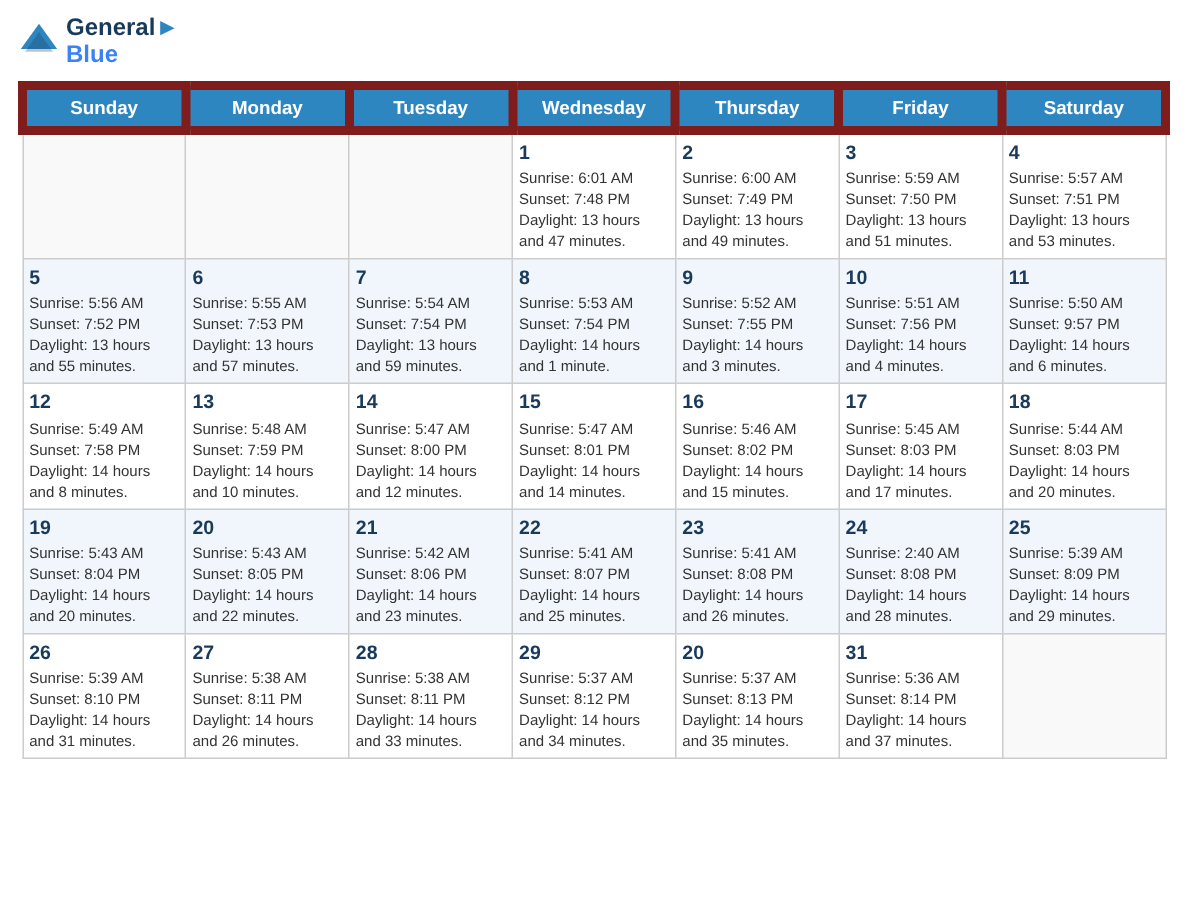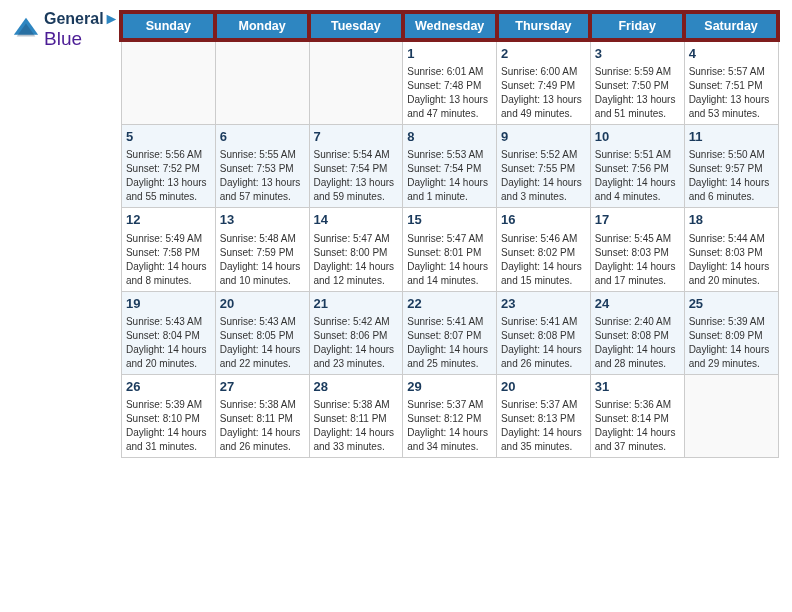--- a/index.html
+++ b/index.html
@@ -8,21 +8,21 @@
       background: #fff;
       width: 792px;
       height: 612px;
       overflow: hidden;
     }
     .page {
       width: 792px;
       height: 447px;
       padding: 10px 12px;
       display: flex;
-      flex-direction: row;
+      flex-direction: column;
     }
     .header {
       display: flex;
       justify-content: space-between;
       align-items: flex-start;
       margin-bottom: 8px;
     }
     .logo {
       display: flex;
       align-items: center;
@@ -50,21 +50,21 @@
       flex: 1;
       table-layout: fixed;
     }
     .calendar-table th {
       background-color: #2e86c1;
       color: #fff;
       text-align: center;
       padding: 5px 3px;
       font-size: 12.5px;
       font-weight: bold;
-      border: 4px solid #7f1d1d;
+      border: 6px solid #7f1d1d;
     }
     .calendar-table td {
       border: 1px solid #ccc;
       vertical-align: top;
       padding: 3px 4px;
       font-size: 10px;
       line-height: 1.4;
       background: #fff;
       width: 14.28%;
     }
@@ -90,21 +90,21 @@
 
 <div class="page">
   <div class="header">
     <div class="logo">
       <svg class="logo-icon" viewBox="0 0 30 30" xmlns="http://www.w3.org/2000/svg">
         <polygon points="15,2 28,20 2,20" fill="#2e86c1"></polygon>
         <polygon points="15,8 25,22 5,22" fill="#1a3a5c" opacity="0.3"></polygon>
       </svg>
       <div>
         <div style="font-size:16px;font-weight:bold;color:#1a3a5c;">General<span style="color:#2e86c1;">►</span></div>
-        <div style="font-size:19px;font-weight:normal;color:#4c1d95;">Blue</div>
+        <div style="font-size:16px;font-weight:bold;color:#3b82f6;">Blue</div>
       </div>
     </div>
     <div class="title-area">
       <div class="calendar-title"></div>
       <div class="calendar-subtitle"></div>
     </div>
   </div>
 
   <table class="calendar-table">
     <thead>

